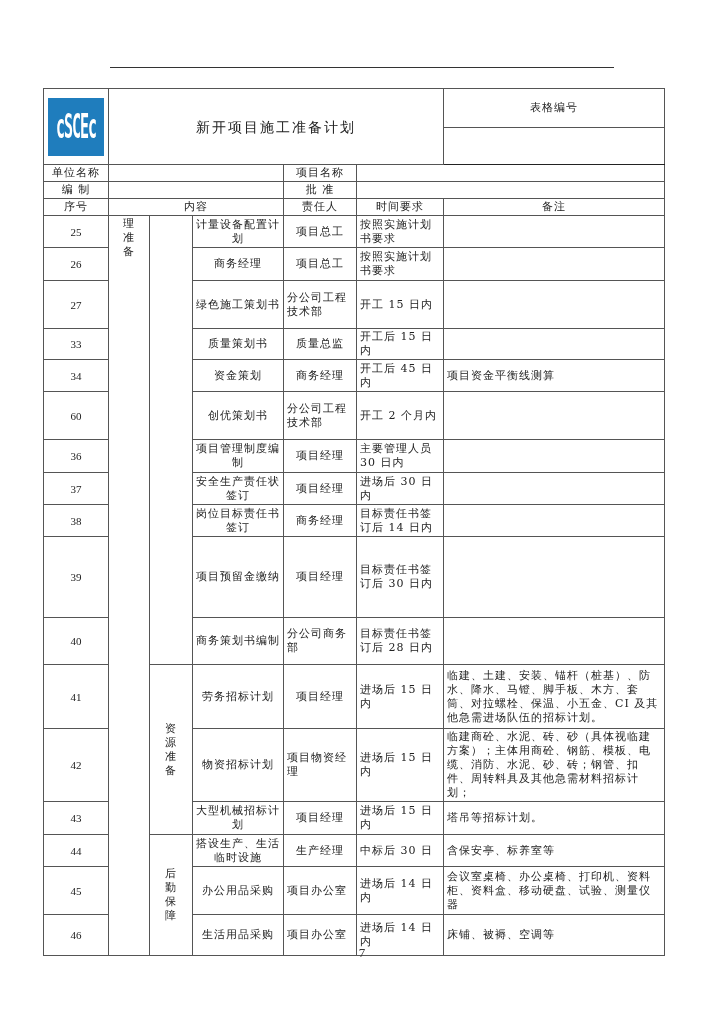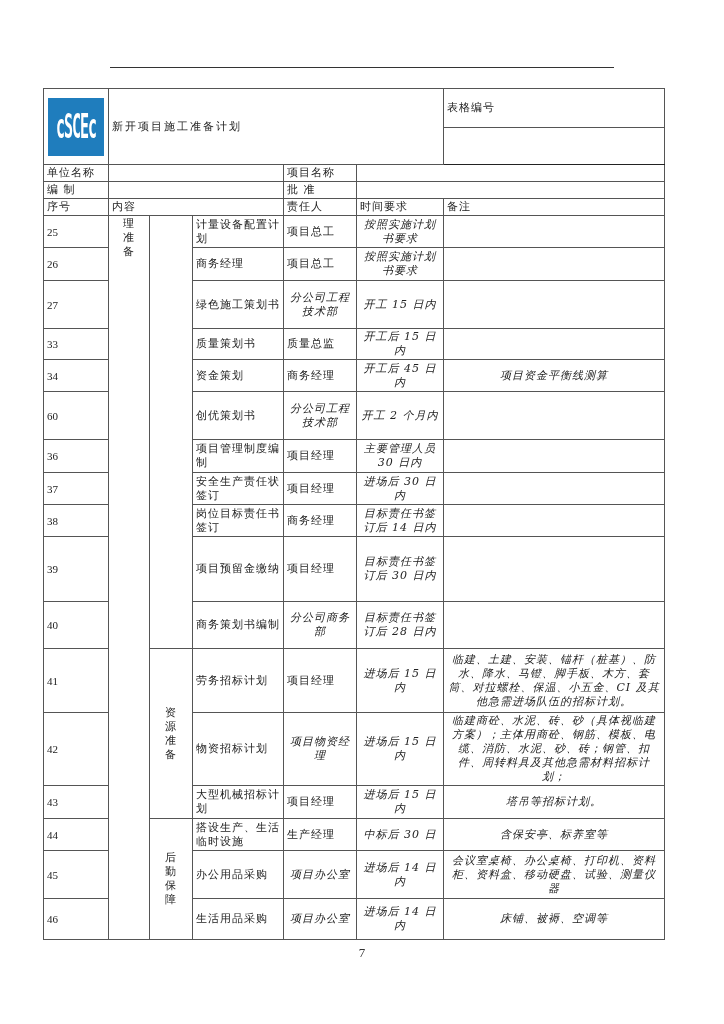--- a/index.html
+++ b/index.html
@@ -6,29 +6,29 @@
   body { width: 724px; height: 1024px; position: relative; overflow: hidden;
          font-family: "DejaVu Serif", "Liberation Serif", serif; color: #222; }
   .top-rule { position: absolute; left: 110px; top: 67px; width: 504px; height: 0;
               border-top: 1.5px solid #333; }
   .page-num { position: absolute; left: 362px; top: 945px; transform: translateX(-50%);
               font-size: 13px; font-family: "Liberation Serif", serif; color: #333; }
   table.doc { position: absolute; left: 43px; top: 88px; border-collapse: collapse;
               table-layout: fixed; width: 621px; font-size: 11px; letter-spacing: 1px; }
   table.doc td { border: 1px solid #555; padding: 1px 3px; vertical-align: middle;
                  line-height: 14px; overflow: hidden; }
-  .c { }
-  .l { text-align: center; font-style: italic; }
+  .c { text-align: center; }
+  .l { text-align: left; }
   .top { vertical-align: top !important; }
   .vtext { text-align: center; line-height: 18px; }
   .logo { width: 56px; height: 58px; background: #1f7dbd; margin: 0 auto; position: relative;
           display: flex; align-items: center; justify-content: center; }
   .logo span { color: #fff; font-family: "DejaVu Sans Mono", monospace; font-weight: bold;
                font-size: 15px; letter-spacing: -1px; transform: scaleY(2.2); display: inline-block; }
-  .hdr-title { font-size: 11px; letter-spacing: 2px; }
+  .hdr-title { font-size: 14px; letter-spacing: 2px; }
   .thick-b { border-bottom: 1.5px solid #222 !important; }
   .num { font-family: Liberation Serif, serif; letter-spacing: 0; font-size: 11px; }
 </style>
 </head>
 <body>
 
 <div class="top-rule"></div>
 
 <table class="doc">
   <colgroup>
@@ -142,21 +142,21 @@
     </tr>
 
     <tr style="height:32px">
       <td class="c num">38</td>
       <td class="c">岗位目标责任书签订</td>
       <td class="c">商务经理</td>
       <td class="l">目标责任书签订后 14 日内</td>
       <td class="l"></td>
     </tr>
 
-    <tr style="height:65px">
+    <tr style="height:81px">
       <td class="c num">39</td>
       <td class="c">项目预留金缴纳</td>
       <td class="c">项目经理</td>
       <td class="l">目标责任书签订后 30 日内</td>
       <td class="l"></td>
     </tr>
 
     <tr style="height:47px">
       <td class="c num">40</td>
       <td class="c">商务策划书编制</td>

